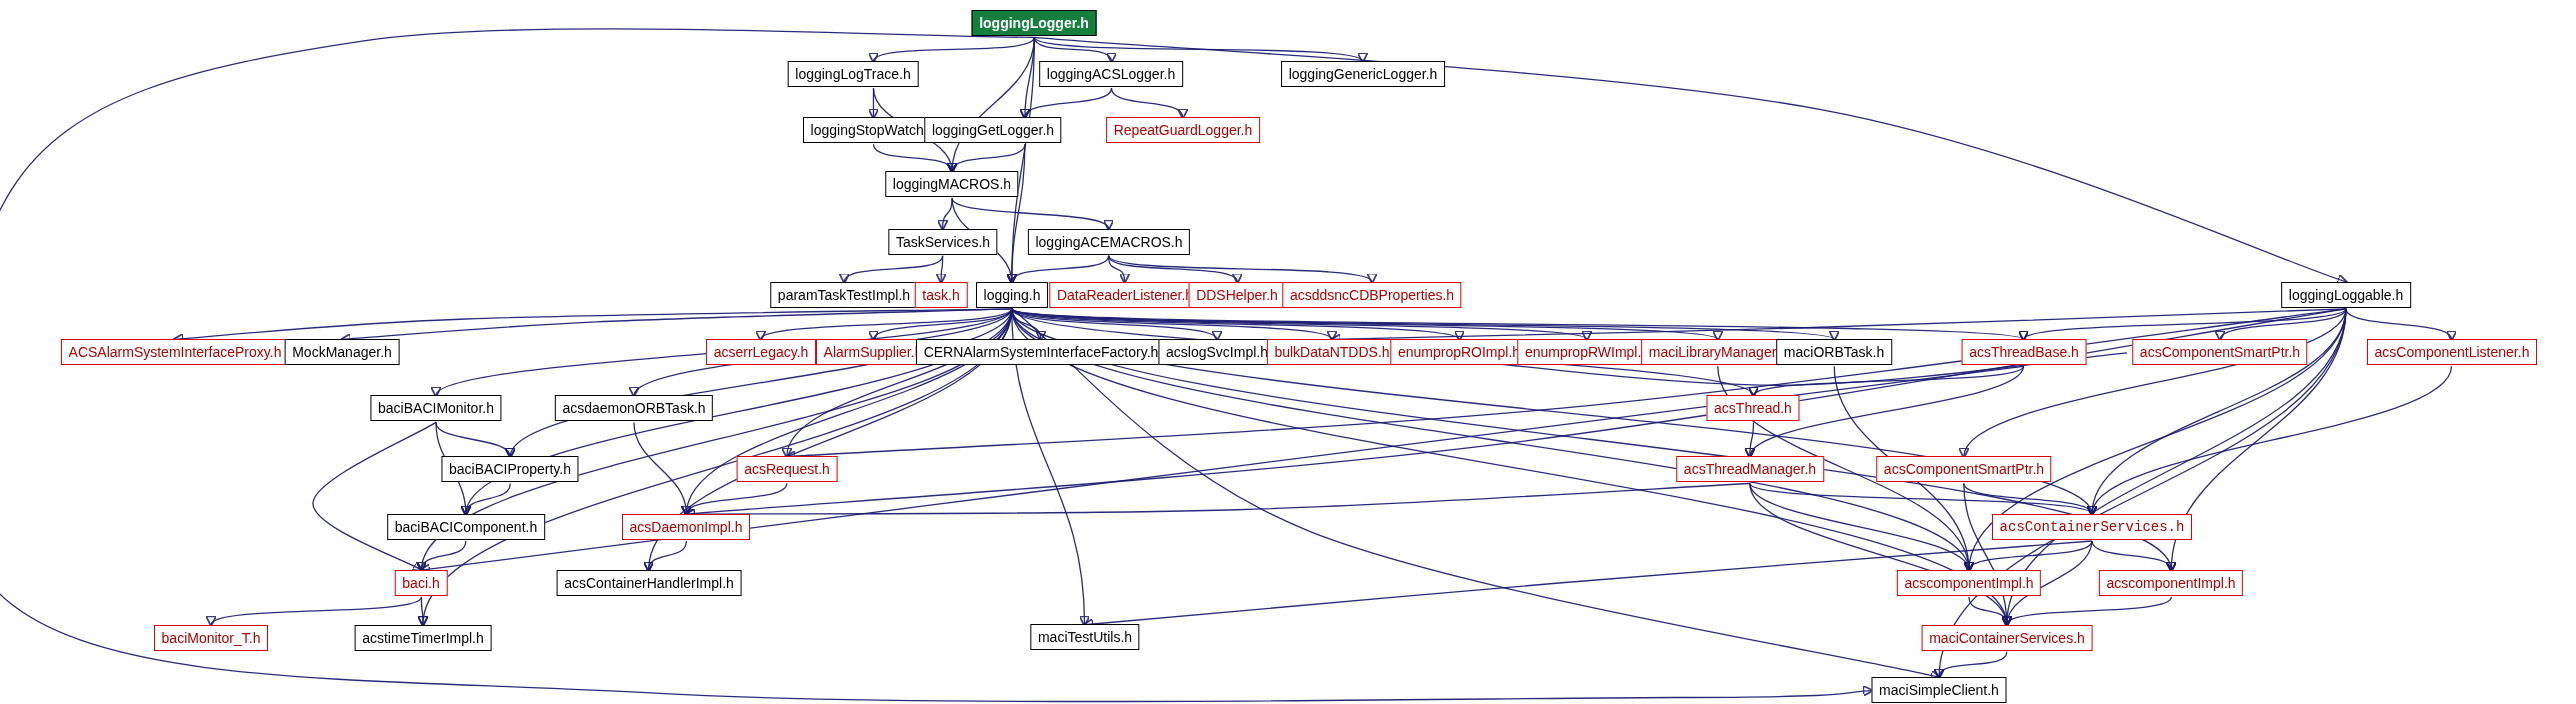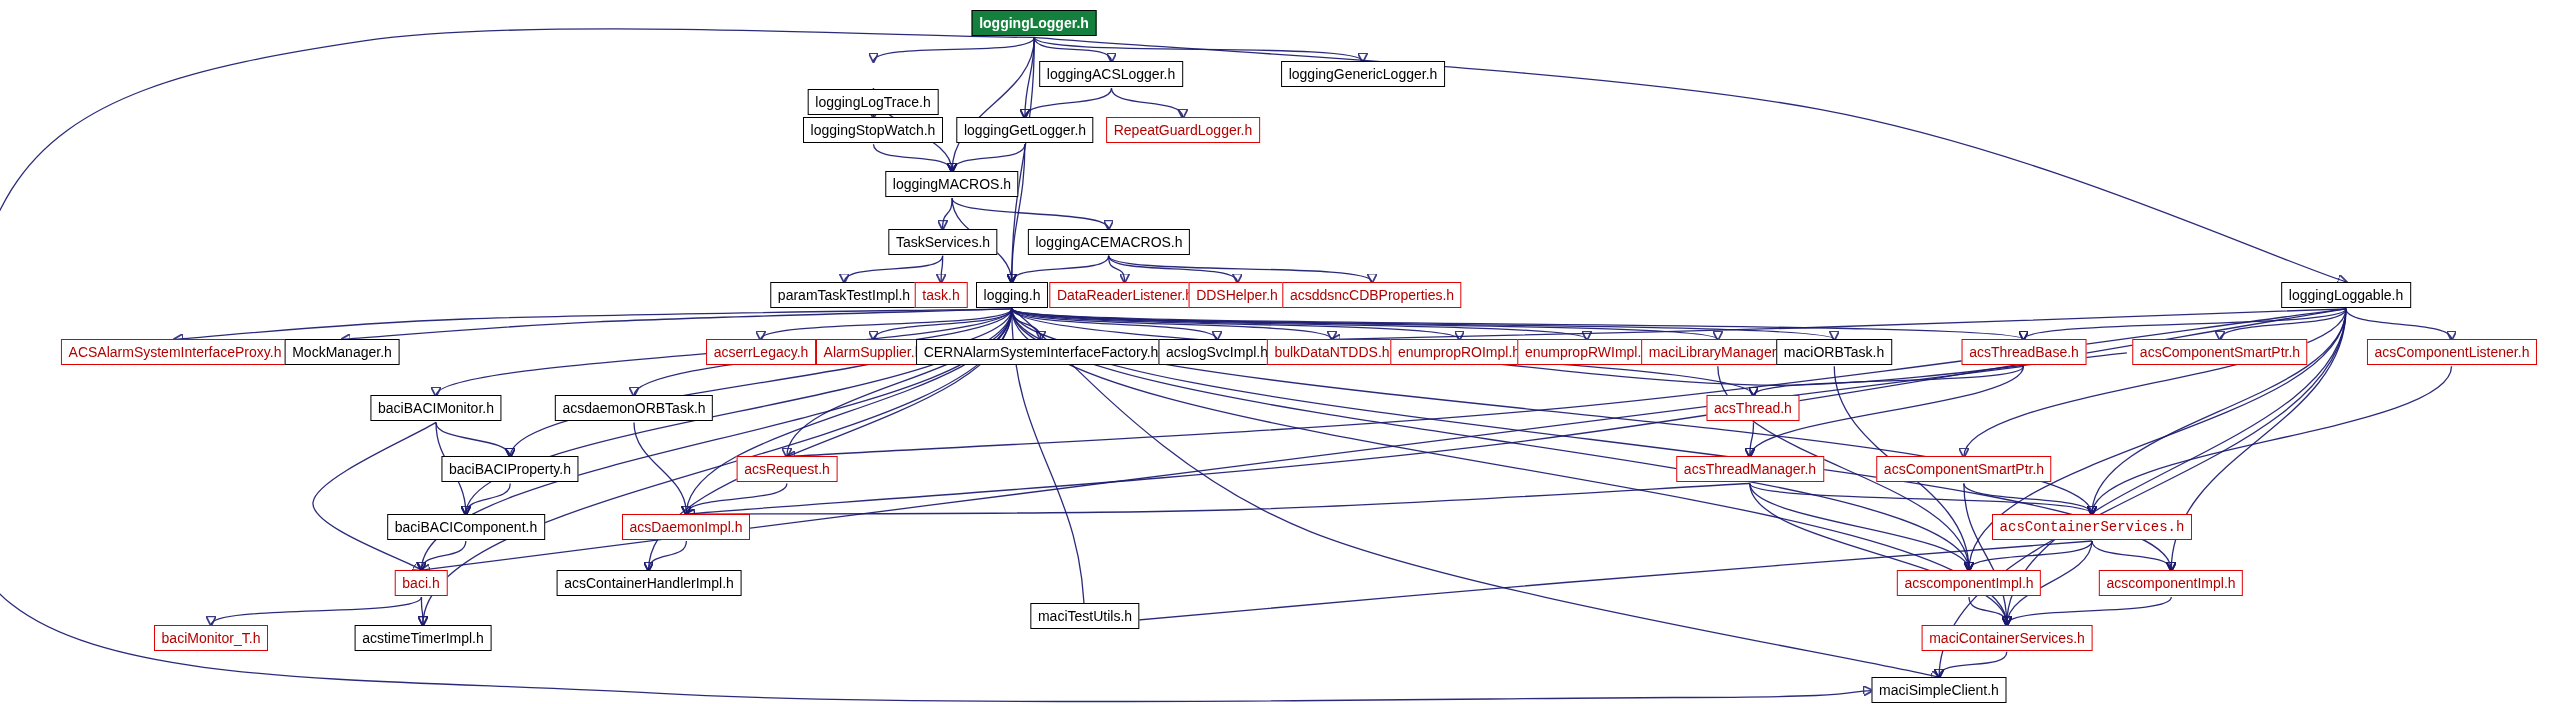--- a/index.html
+++ b/index.html
@@ -132,25 +132,25 @@
         <path d="M579,820 C579,848 581,830 581,858" marker-end="url(#arrowhead)"></path>
         <path d="M871,580 C871,636.7 943,649.3 943,706" marker-end="url(#arrowhead)"></path>
         <path d="M1081,664 C1081,692 943,678 943,706" marker-end="url(#arrowhead)"></path>
         <path d="M943,743 C943,771 891,755 891,783" marker-end="url(#arrowhead)"></path>
         <path d="M2922,484.5 C2841.6666666666665,491.9166666666667 2607.1666666666665,529 2440,529 C2272.8333333333335,529 2005.8333333333333,491.9166666666667 1919,484.5" marker-end="url(#arrowhead)"></path>
         <path d="M2983,820 C2983,848 2757,830 2757,858" marker-end="url(#arrowhead)"></path>
       </g>
   </svg>
   <div id="node-layer">
       <div class="node main" style="left: 1034px; top: 10.2px;">loggingLogger.h</div>
-      <div class="node normal" style="left: 873px; top: 61px; margin-top: 28px;">loggingLogTrace.h</div>
+      <div class="node normal" style="left: 853px; top: 61px;">loggingLogTrace.h</div>
       <div class="node normal" style="left: 1111px; top: 61px;">loggingACSLogger.h</div>
       <div class="node normal" style="left: 1363px; top: 61px;">loggingGenericLogger.h</div>
       <div class="node normal" style="left: 873px; top: 117px;">loggingStopWatch.h</div>
-      <div class="node normal" style="left: 1025px; top: 117px;">loggingGetLogger.h</div>
+      <div class="node normal" style="left: 993px; top: 117px;">loggingGetLogger.h</div>
       <div class="node red" style="left: 1183px; top: 117px;">RepeatGuardLogger.h</div>
       <div class="node normal" style="left: 952px; top: 171px;">loggingMACROS.h</div>
       <div class="node normal" style="left: 943px; top: 229px;">TaskServices.h</div>
       <div class="node normal" style="left: 1109px; top: 229px;">loggingACEMACROS.h</div>
       <div class="node normal" style="left: 844px; top: 282px;">paramTaskTestImpl.h</div>
       <div class="node red" style="left: 941px; top: 282px;">task.h</div>
       <div class="node normal" style="left: 1012px; top: 282px;">logging.h</div>
       <div class="node red" style="left: 1125px; top: 282px;">DataReaderListener.h</div>
       <div class="node red" style="left: 1237px; top: 282px;">DDSHelper.h</div>
       <div class="node red" style="left: 1372px; top: 282px;">acsddsncCDBProperties.h</div>
@@ -178,18 +178,18 @@
       <div class="node red" style="left: 1964px; top: 456px;">acsComponentSmartPtr.h</div>
       <div class="node normal" style="left: 466px; top: 514px;">baciBACIComponent.h</div>
       <div class="node red" style="left: 686px; top: 514px;">acsDaemonImpl.h</div>
       <div class="node red" style="left: 2092px; top: 514px; font-family: Liberation Mono, monospace;">acsContainerServices.h</div>
       <div class="node red" style="left: 421px; top: 570px;">baci.h</div>
       <div class="node normal" style="left: 649px; top: 570px;">acsContainerHandlerImpl.h</div>
       <div class="node red" style="left: 1969px; top: 570px;">acscomponentImpl.h</div>
       <div class="node red" style="left: 2171px; top: 570px;">acscomponentImpl.h</div>
       <div class="node red" style="left: 211px; top: 625px;">baciMonitor_T.h</div>
       <div class="node normal" style="left: 423px; top: 625px;">acstimeTimerImpl.h</div>
-      <div class="node normal" style="left: 1085px; top: 603px;">maciTestUtils.h</div>
+      <div class="node normal" style="left: 1085px; top: 624px;">maciTestUtils.h</div>
       <div class="node red" style="left: 2007px; top: 625px;">maciContainerServices.h</div>
       <div class="node normal" style="left: 1939px; top: 677px;">maciSimpleClient.h</div>
     </div>
 </div>
 
 
 </body></html>

